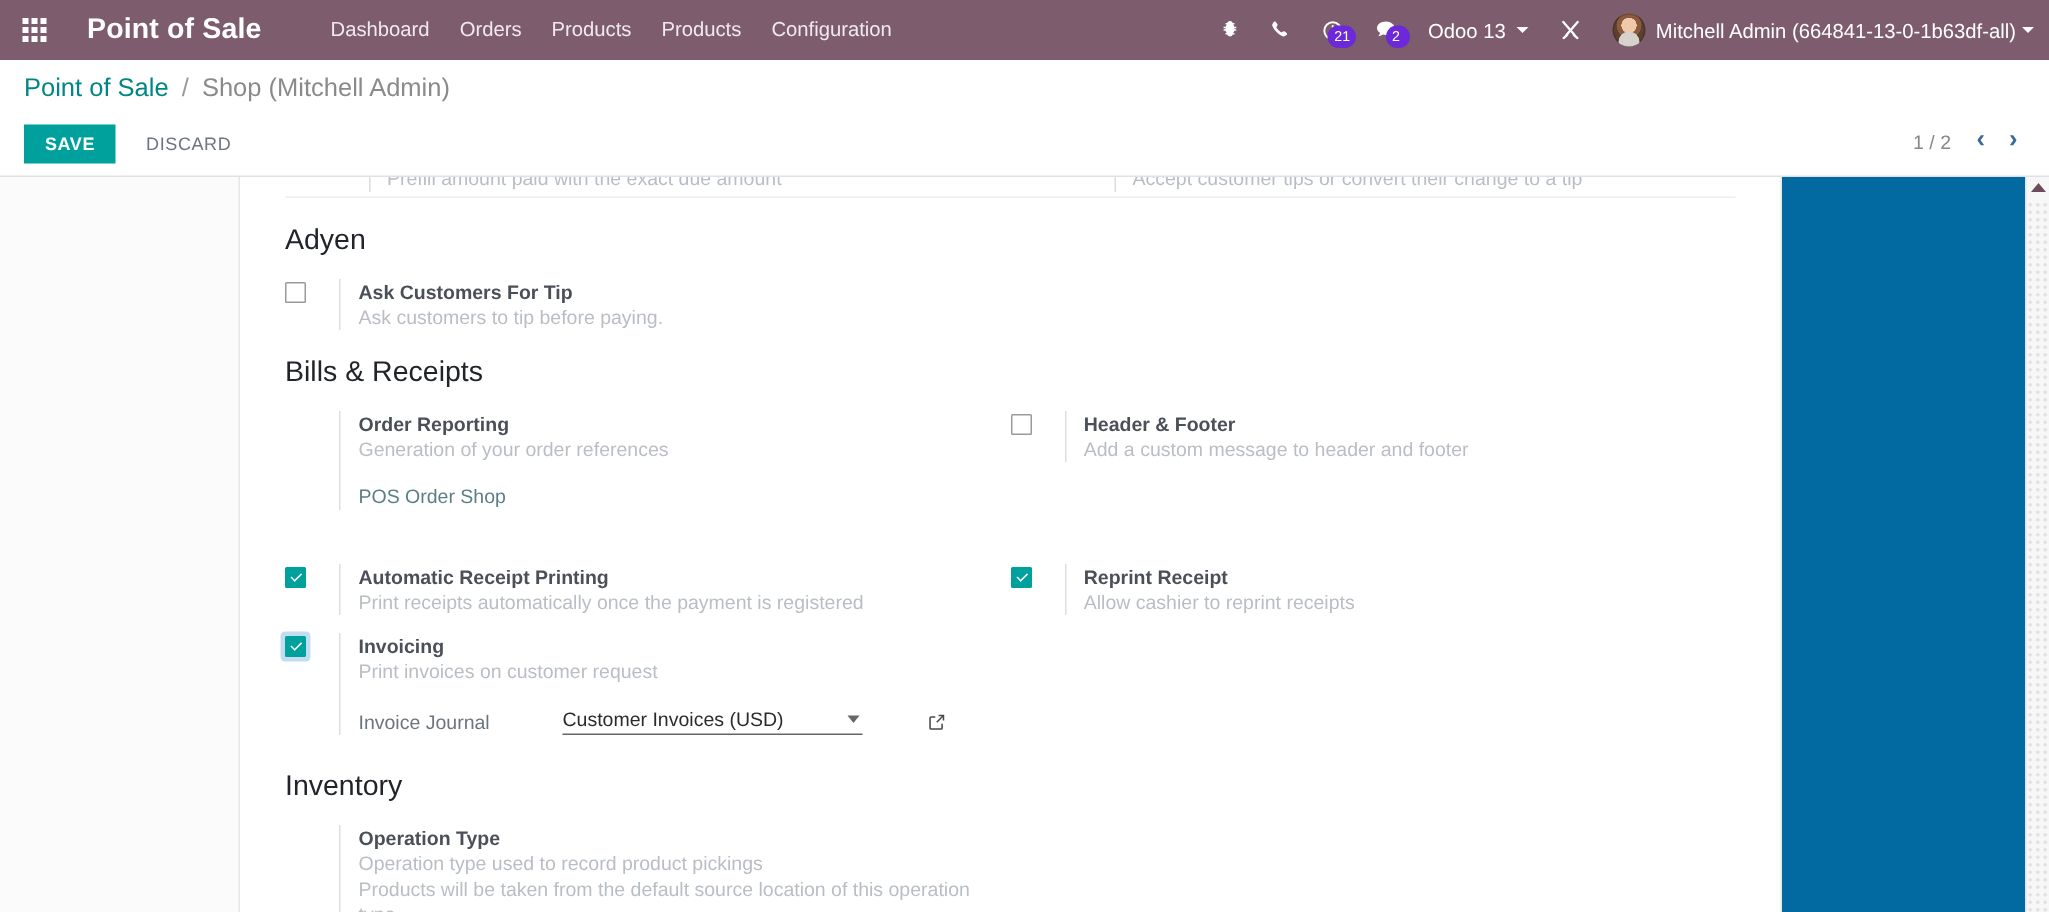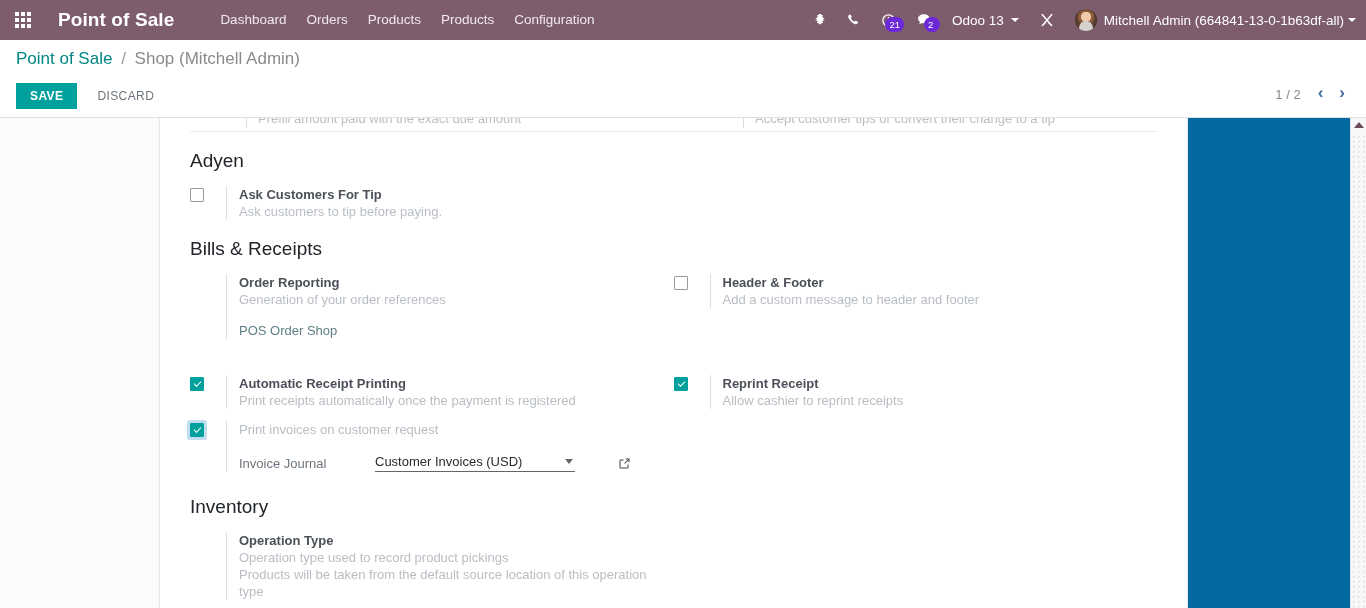--- a/index.html
+++ b/index.html
@@ -413,20 +413,21 @@
         </div>
       </div>
 
       <div class="row2" style="margin-top:12px;">
         <div class="col">
           <div class="setting">
             <div class="cb-cell">
               <span class="cb checked focused"></span>
             </div>
             <div class="setting-body">
+              <span class="setting-label">Invoicing</span>
               <span class="setting-help">Print invoices on customer request</span>
 
               <div class="field-row">
                 <span class="field-label">Invoice Journal</span>
                 <span class="field-box w200">
                   <span class="field-value">Customer Invoices (USD)</span>
                   <span class="dd-caret"></span>
                 </span>
                 <span class="ext-link">
                   <svg width="13" height="13" viewBox="0 0 16 16" fill="none" stroke="#4a4a4a" stroke-width="1.3">

